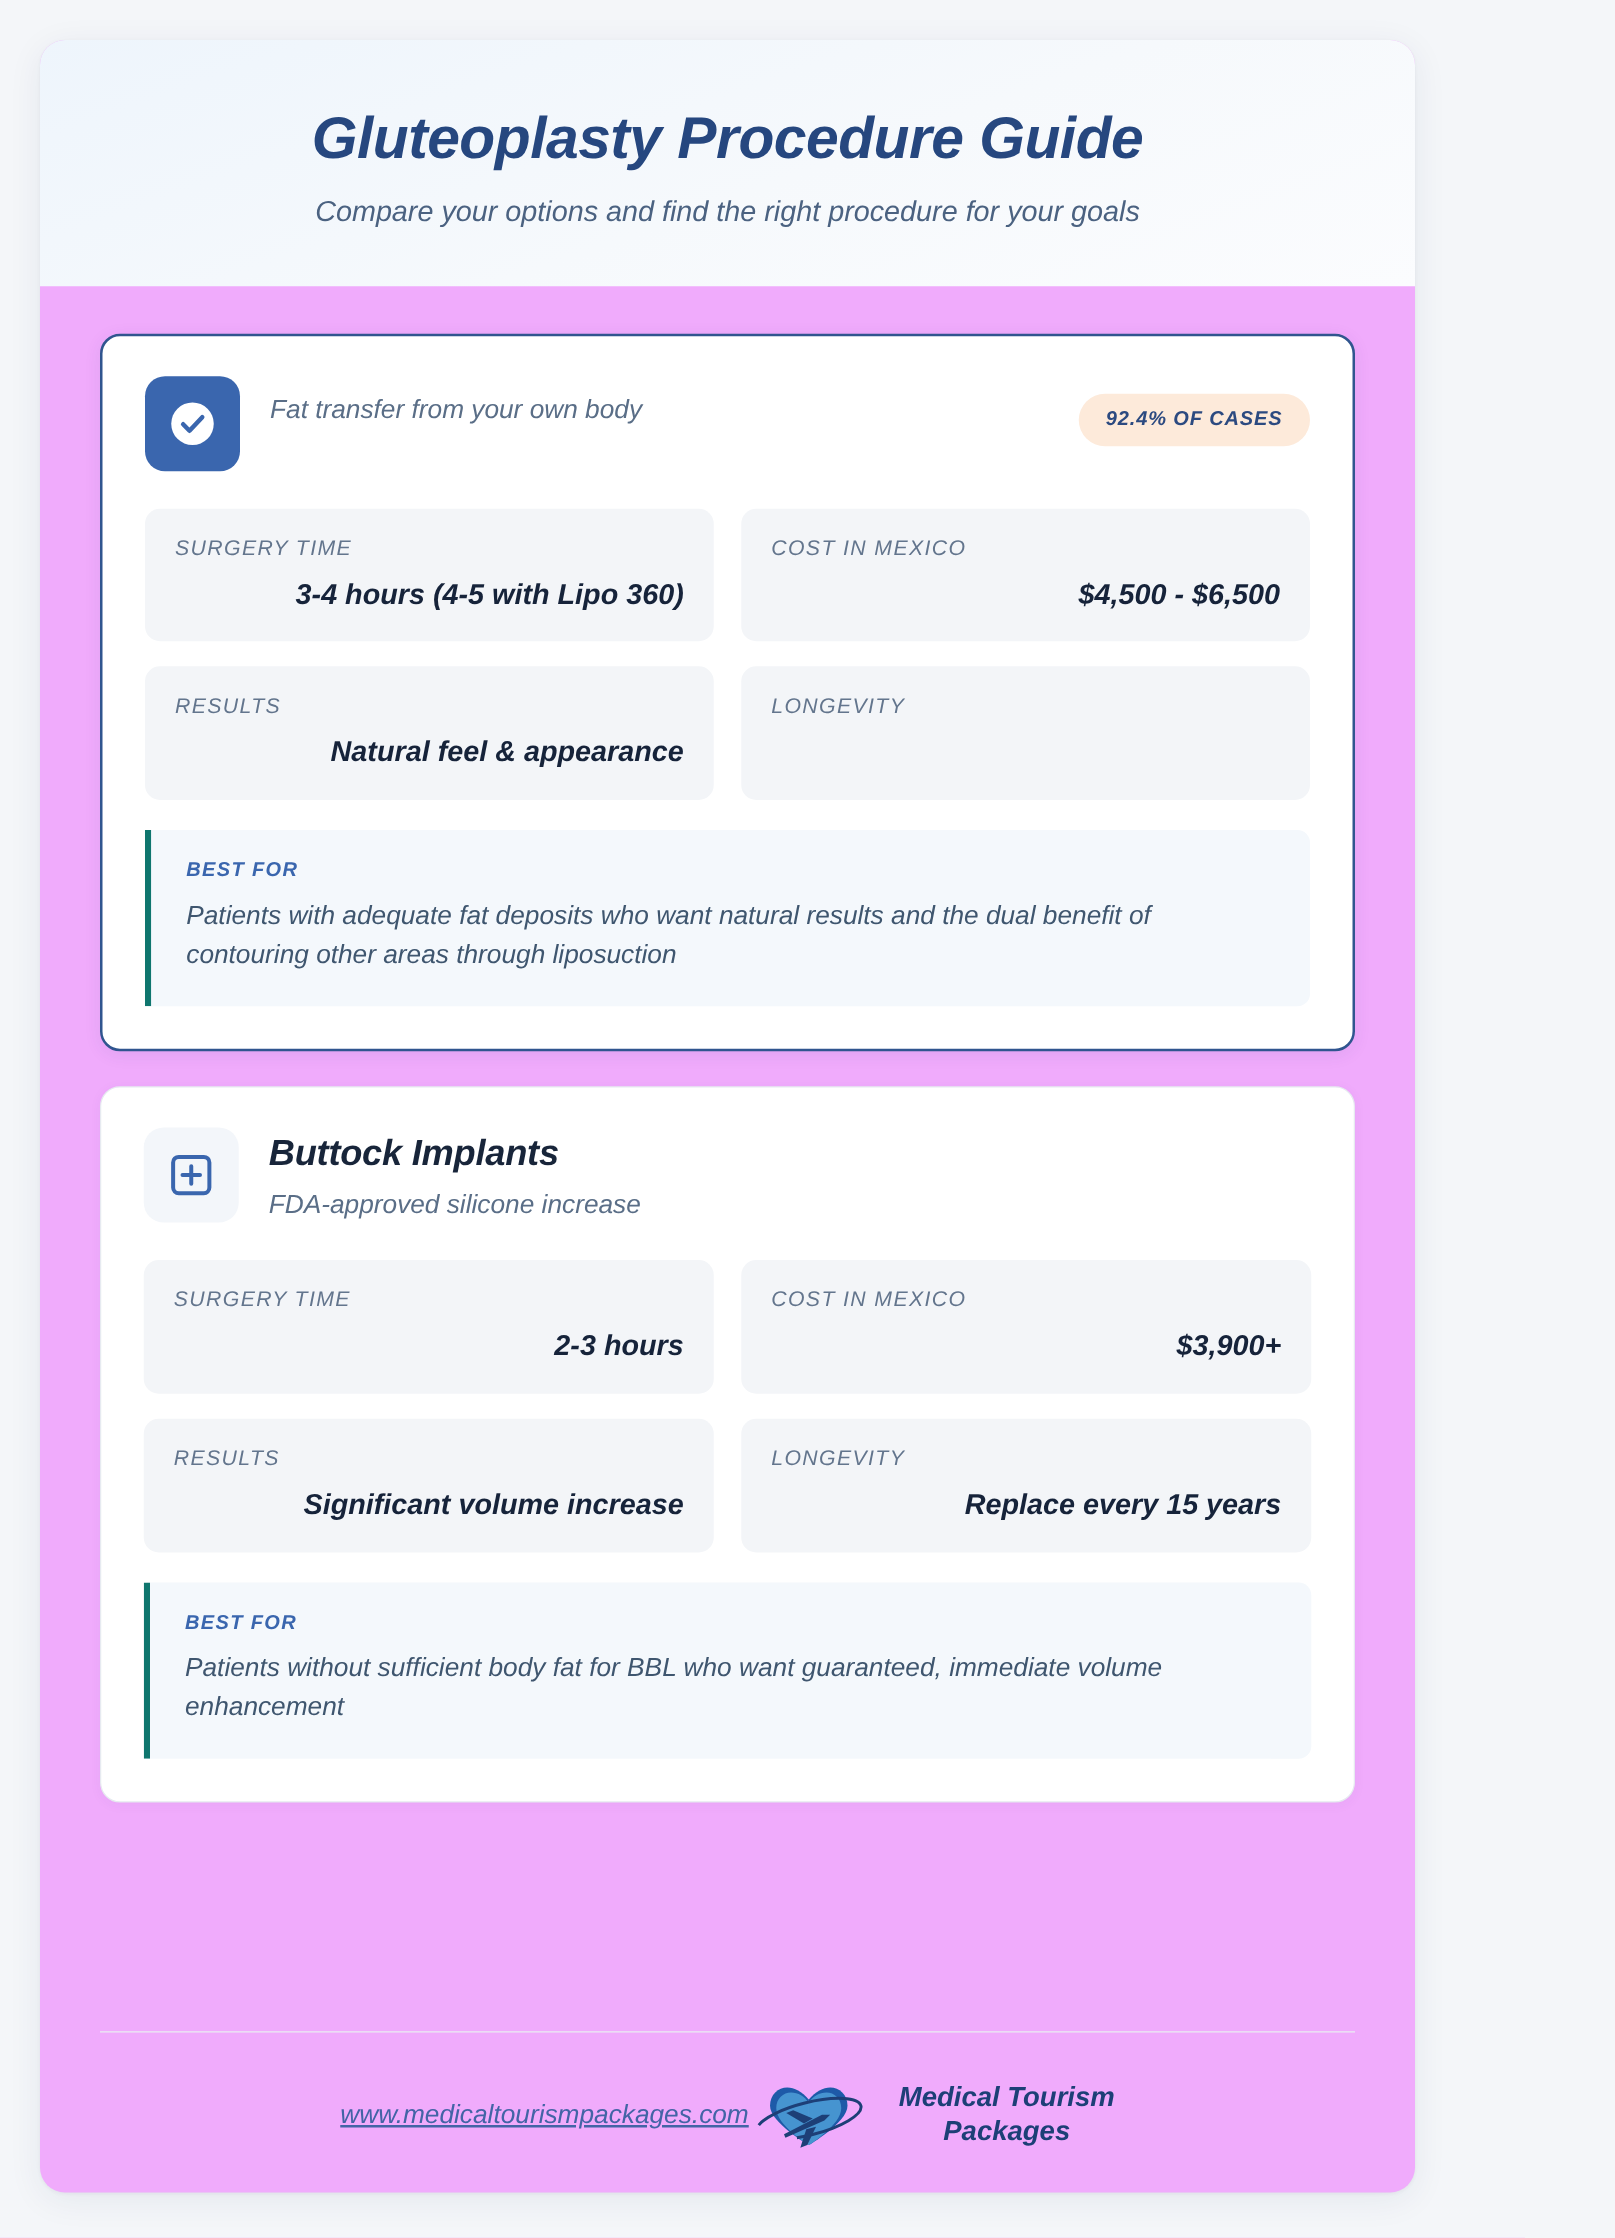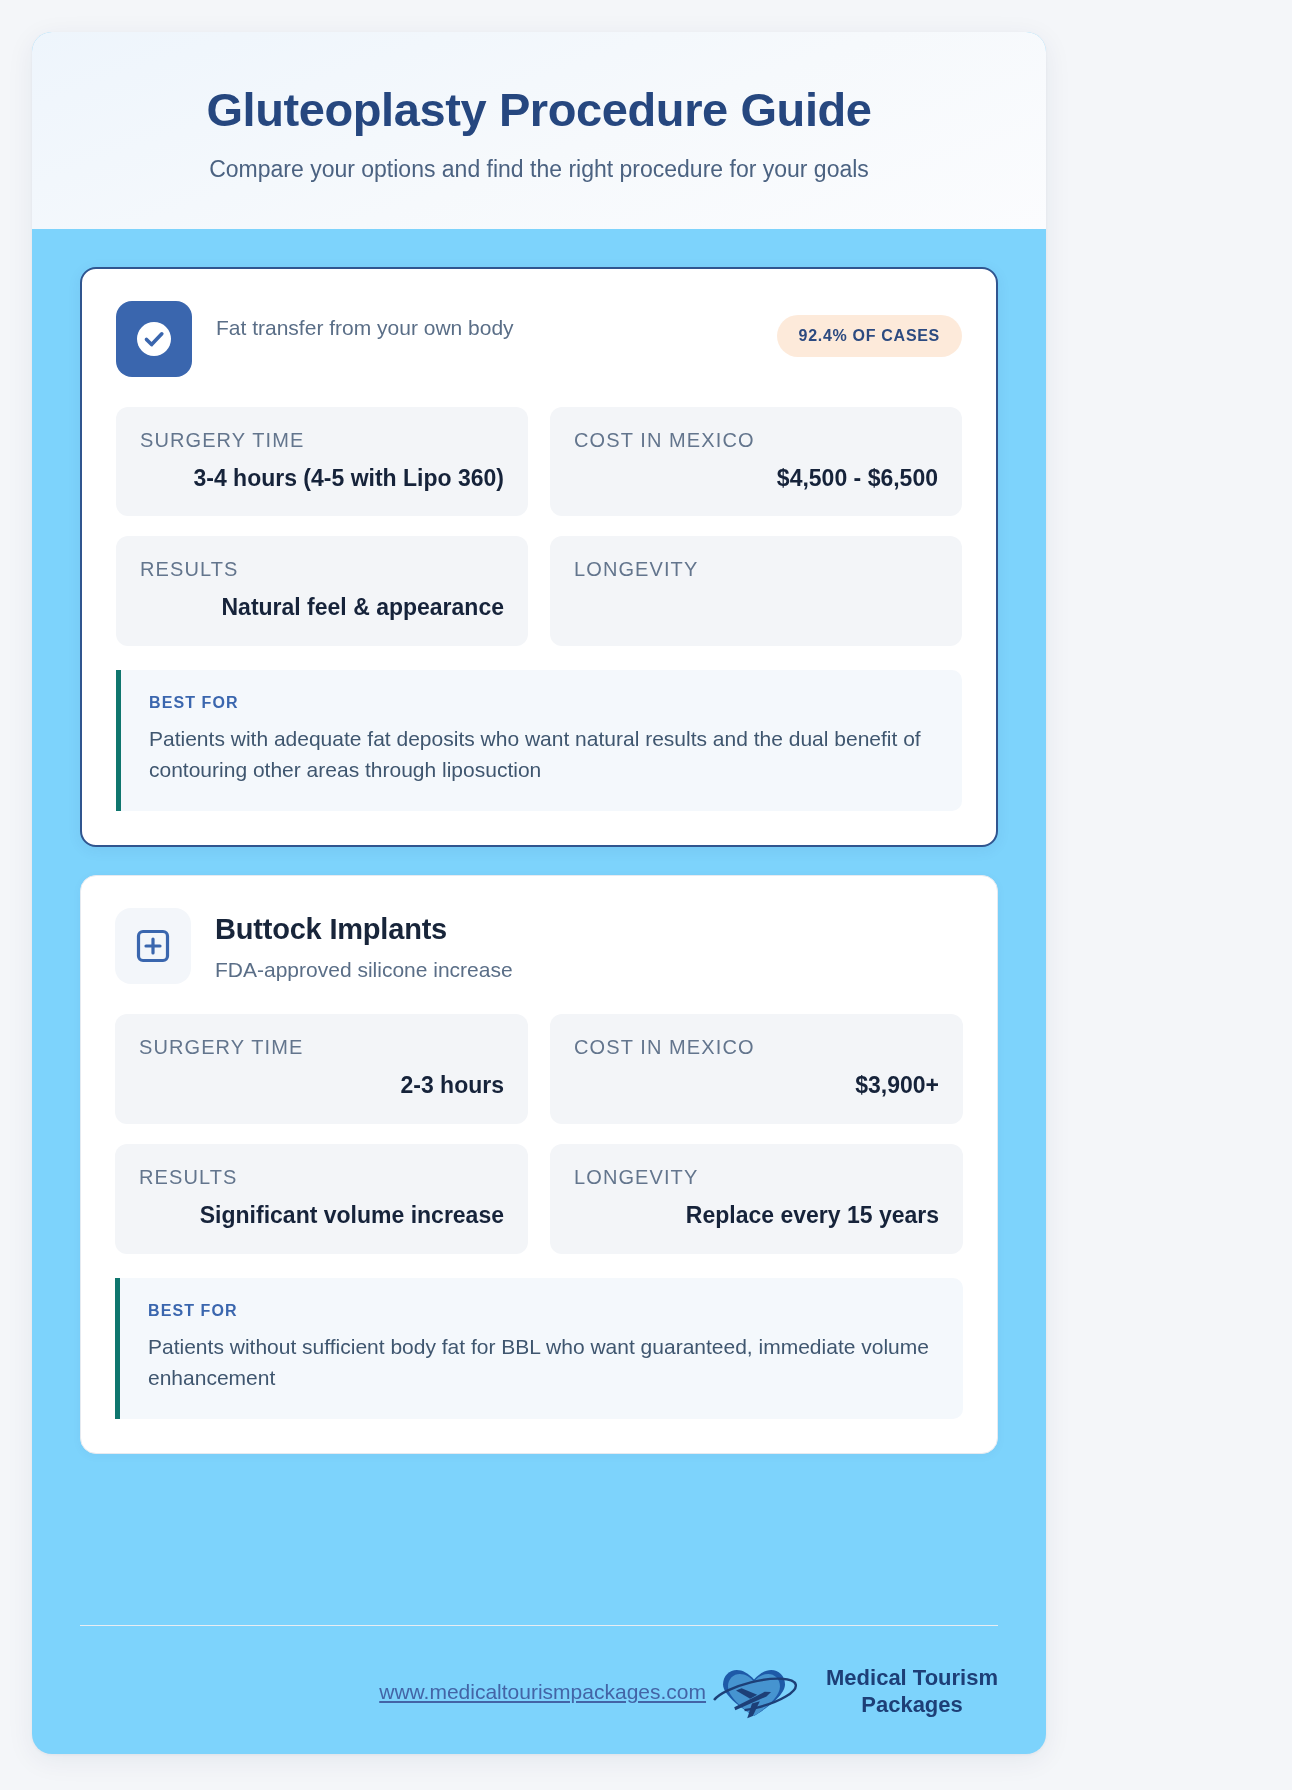--- a/index.html
+++ b/index.html
@@ -14,28 +14,29 @@
 
   .page {
     position: relative;
     width: 1292px;
     height: 1790px;
     background: #f4f6f9;
     padding: 32px 32px 36px 32px;
   }
 
   .sheet {
-    width: 1014px;
+    width: 1100px;
     min-height: 1722px;
-    background: #7dd3fc;
+    background: #f0abfc;
     border-radius: 20px;
     box-shadow: 0 6px 28px rgba(30,48,80,0.07), 0 1px 3px rgba(30,48,80,0.05);
     overflow: hidden;
     display: flex;
     flex-direction: column;
+    font-style: italic;
   }
 
   
   .header {
     background: linear-gradient(160deg, #eef5fc 0%, #f6f9fc 55%, #fbfcfe 100%);
     padding: 52px 40px 44px 40px;
     text-align: center;
   }
   .header h1 {
     font-size: 47px;
@@ -127,21 +128,21 @@
     grid-template-columns: 1fr 1fr;
     gap: 20px 22px;
     margin-top: 30px;
   }
   .stat {
     background: #f3f5f8;
     border-radius: 12px;
     padding: 22px 24px 24px 24px;
   }
   .stat-label {
-    font-size: 20px;
+    font-size: 17px;
     letter-spacing: 1.1px;
     color: #63758d;
     text-transform: uppercase;
     font-weight: 400;
   }
   .stat-value {
     margin-top: 12px;
     font-size: 23px;
     font-weight: 700;
     color: #16233a;
@@ -172,21 +173,21 @@
     max-width: 900px;
   }
 
   
   .footer {
     margin: 44px 48px 0 48px;
     border-top: 1px solid #e9edf2;
     padding: 34px 0 30px 0;
     display: flex;
     align-items: center;
-    justify-content: flex-end;
+    justify-content: center;
   }
   .footer-url {
     font-size: 21px;
     color: #4364a6;
     font-weight: 400;
   }
   .brand {
     display: flex;
     align-items: center;
     gap: 24px;

